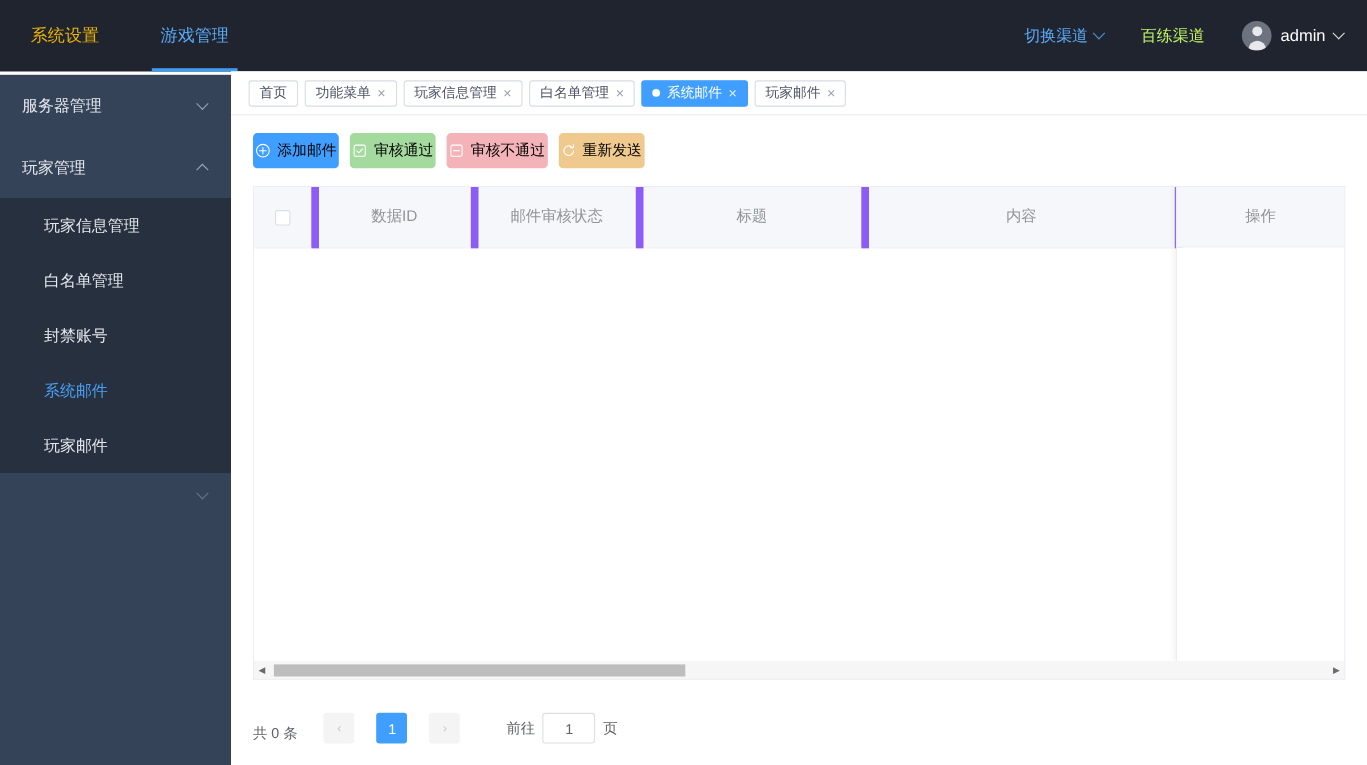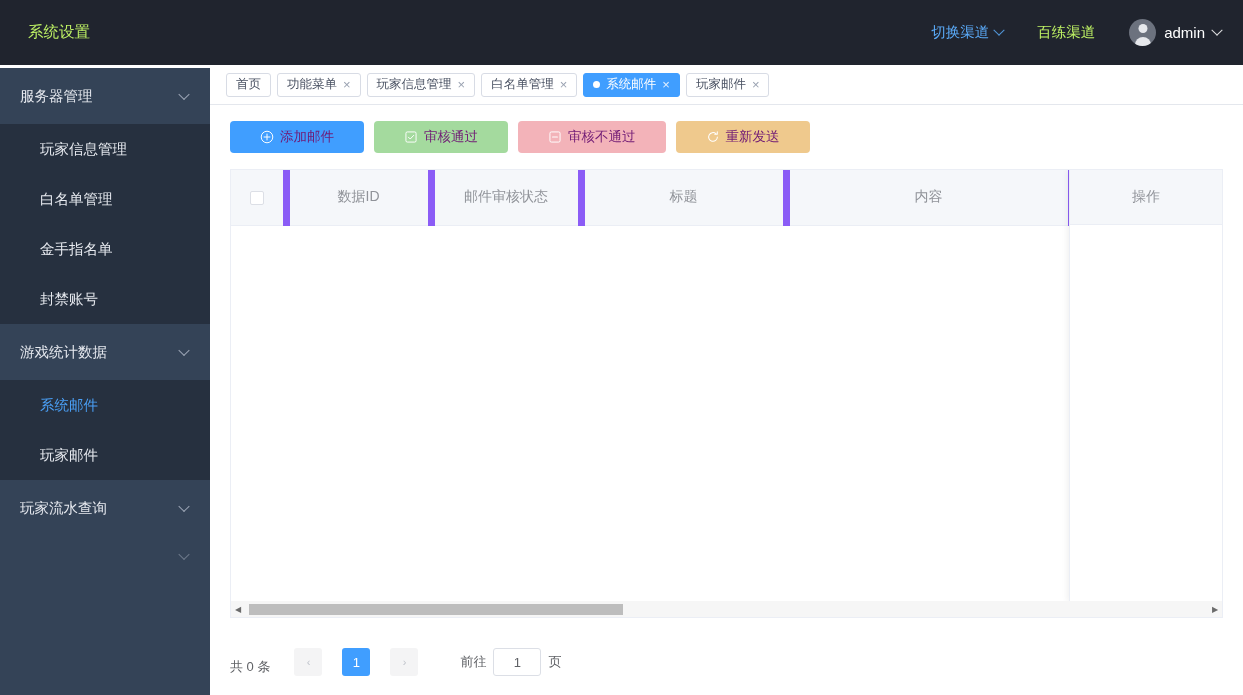--- a/index.html
+++ b/index.html
@@ -20,21 +20,21 @@
   #brand {
     width: 210px; height: 65px;
     display: flex; align-items: center; justify-content: center;
     color: #4a9ff5; font-size: 25px; font-weight: bold;
     letter-spacing: .5px;
   }
   #top-nav { display: flex; align-items: center; height: 65px; }
   .topnav-item {
     position: relative; height: 65px;
     display: flex; align-items: center; justify-content: center;
-    padding: 0 28px; color: #bef264; font-size: 15.5px;
+    padding: 0 28px; color: #eab308; font-size: 15.5px;
     cursor: pointer;
   }
   .topnav-item.active { color: #5aaaf7; }
   .topnav-item.active::after {
     content: ""; position: absolute; bottom: 0; left: 20px; right: 20px;
     height: 3px; background: #3d9bf0;
   }
   #header-right {
     margin-left: auto; display: flex; align-items: center;
     height: 77px; padding-right: 22px; gap: 34px; justify-content: flex-end;
@@ -124,21 +124,21 @@
     position: absolute; top: 40px; left: 0;
     width: 1033px; height: 590px;
     background: #fff; padding: 16px 20px 0 20px;
   }
 
   
   #toolbar { display: flex; gap: 10px; margin-bottom: 16px; }
   .btn {
     height: 32px; border: none; border-radius: 4px;
     display: inline-flex; align-items: center; gap: 6px;
-    padding: 0 30px; font-size: 13.5px; color: #701a75;
+    padding: 0 2px; font-size: 13.5px; color: #000000;
     cursor: pointer; font-family: inherit; white-space: nowrap;
   }
   .btn-primary { background: #409eff; }
   .btn-success { background: #a4da9e; }
   .btn-danger  { background: #f3b3b9; }
   .btn-warning { background: #efc98d; }
   .btn svg { display:block; }
 
   
   #table-wrap {
@@ -225,20 +225,23 @@
 </style>
 </head>
 <body>
 
 <div id="top-header">
 
   <div id="top-nav">
     <div class="topnav-item">
       <span>系统设置</span>
     </div>
+    <div class="topnav-item active">
+      <span>游戏管理</span>
+    </div>
   </div>
 
   <div id="header-right">
     <div class="hdr-link">
       <span>切换渠道</span>
       <i class="caret"></i>
     </div>
     <div class="hdr-plain">百练渠道</div>
     <div id="user-box">
       <span id="avatar"></span>
@@ -248,53 +251,46 @@
   </div>
 </div>
 
 <div id="sidebar">
 
   <div class="menu-group-title">
     <span>服务器管理</span>
     <i class="arrow down"></i>
   </div>
 
+  <div class="menu-group-title">
+    <span>玩家管理</span>
+    <i class="arrow up"></i>
+  </div>
   <div class="submenu">
     <div class="submenu-item">
       <span>玩家信息管理</span>
     </div>
     <div class="submenu-item">
       <span>白名单管理</span>
     </div>
     <div class="submenu-item">
-      <span>金手指名单</span>
-    </div>
-    <div class="submenu-item">
       <span>封禁账号</span>
     </div>
   </div>
 
-  <div class="menu-group-title">
-    <span>游戏统计数据</span>
-    <i class="arrow down"></i>
-  </div>
 
   <div class="submenu">
     <div class="submenu-item active">
       <span>系统邮件</span>
     </div>
     <div class="submenu-item">
       <span>玩家邮件</span>
     </div>
   </div>
 
-  <div class="menu-group-title">
-    <span>玩家流水查询</span>
-    <i class="arrow down"></i>
-  </div>
 
   <div class="menu-group-title cut">
     <span></span>
     <i class="arrow down"></i>
   </div>
 </div>
 
 <div id="main">
 
   <div id="tabbar">

